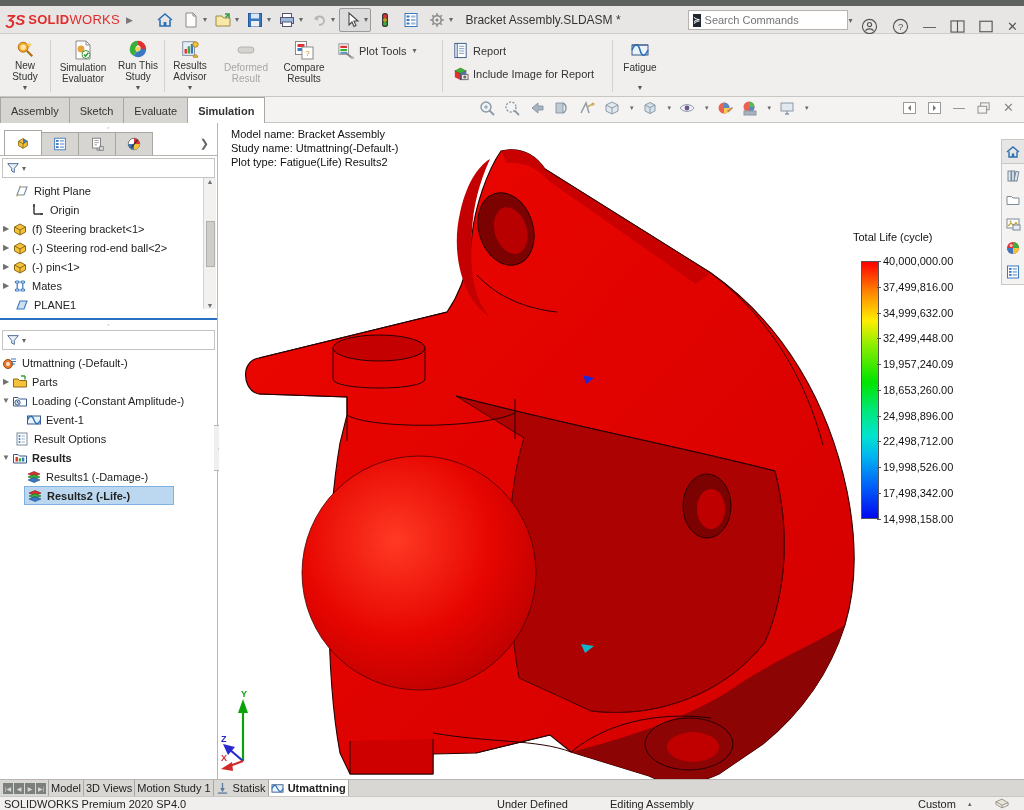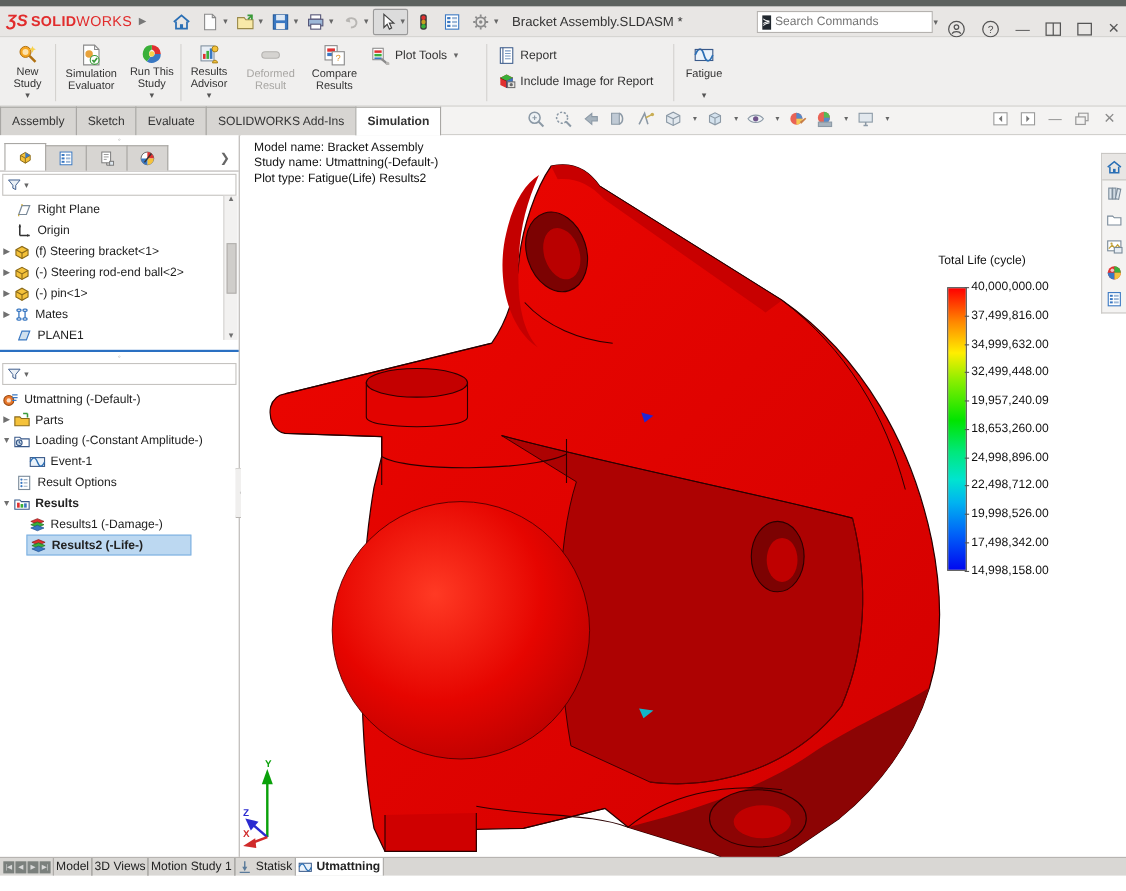--- a/index.html
+++ b/index.html
@@ -364,23 +364,20 @@
     <div class="ctabs">
       <div class="ctab">
           <span>Assembly</span>
         </div>
       <div class="ctab">
           <span>Sketch</span>
         </div>
       <div class="ctab">
           <span>Evaluate</span>
         </div>
-      <div class="ctab">
-          <span>SOLIDWORKS Add-Ins</span>
-        </div>
       <div class="ctab active">
           <span>Simulation</span>
         </div>
     </div>
     <div class="hud">
       <svg class="hic" viewBox="0 0 18 18">
           <circle cx="8" cy="8" r="5" fill="#eef2f6" stroke="#7a8a99" stroke-width="1.4"></circle>
           <path d="M11.5 11.5 L16 16" stroke="#7a8a99" stroke-width="1.8"></path>
           <path d="M6 8 H10 M8 6 V10" stroke="#7a8a99"></path>
         </svg>
@@ -495,21 +492,21 @@
     </div>
 
     <div class="tree" style="height:138px;">
       <div class="trow" style="padding-left:14px;">
         <svg class="tic" viewBox="0 0 16 16">
             <path d="M3 12 L6 4 L13 4 L10 12 Z" fill="none" stroke="#7a8a99" stroke-width="1.1"></path>
             <path d="M6 4 L6 2.5 M3 12 L3 13.5" stroke="#c8a020"></path>
           </svg>
         <span>Right Plane</span>
       </div>
-      <div class="trow" style="padding-left:14px;">
+      <div class="trow" style="padding-left:14px;margin-left:16px;">
         <svg class="tic" viewBox="0 0 16 16">
             <path d="M4 2 V12 M4 12 H13" fill="none" stroke="#333" stroke-width="1.4"></path>
             <path d="M4 2 L2.8 4.6 L5.2 4.6 Z" fill="#333"></path>
             <path d="M13 12 L10.6 10.8 L10.6 13.2 Z" fill="#333"></path>
           </svg>
         <span>Origin</span>
       </div>
       <div class="trow">
         <span class="arr">▶</span>
         <svg class="tic" viewBox="0 0 16 16">
@@ -811,14 +808,27 @@
     </div>
     <div class="btab active">
       <svg viewBox="0 0 14 13">
           <rect x="1" y="3" width="12" height="8" fill="#eaf2fa" stroke="#3a5a8a"></rect>
           <path d="M1 7 C3 2.5 5 2.5 7 7 C9 11.5 11 11.5 13 7" fill="none" stroke="#2a6fb5" stroke-width="1.2"></path>
         </svg>
       <span>Utmattning</span>
     </div>
   </div>
 
+  <div class="statusbar">
+    <span class="sb-left">SOLIDWORKS Premium 2020 SP4.0</span>
+    <span class="sb-ud">Under Defined</span>
+    <span class="sb-ea">Editing Assembly</span>
+    <span class="sb-custom">
+      <span>Custom</span>
+      <span class="caret">▴</span>
+    </span>
+    <svg class="sb-tag" viewBox="0 0 16 12">
+        <path d="M1 4 L8 1 L15 5 L8 8 Z" fill="#e8e4d8" stroke="#8a8a7a"></path>
+        <path d="M8 8 L8 11 M1 4 L1 7 L8 11 L15 8 L15 5" fill="none" stroke="#8a8a7a"></path>
+      </svg>
+  </div>
 
 </div>
 
 </body></html>

